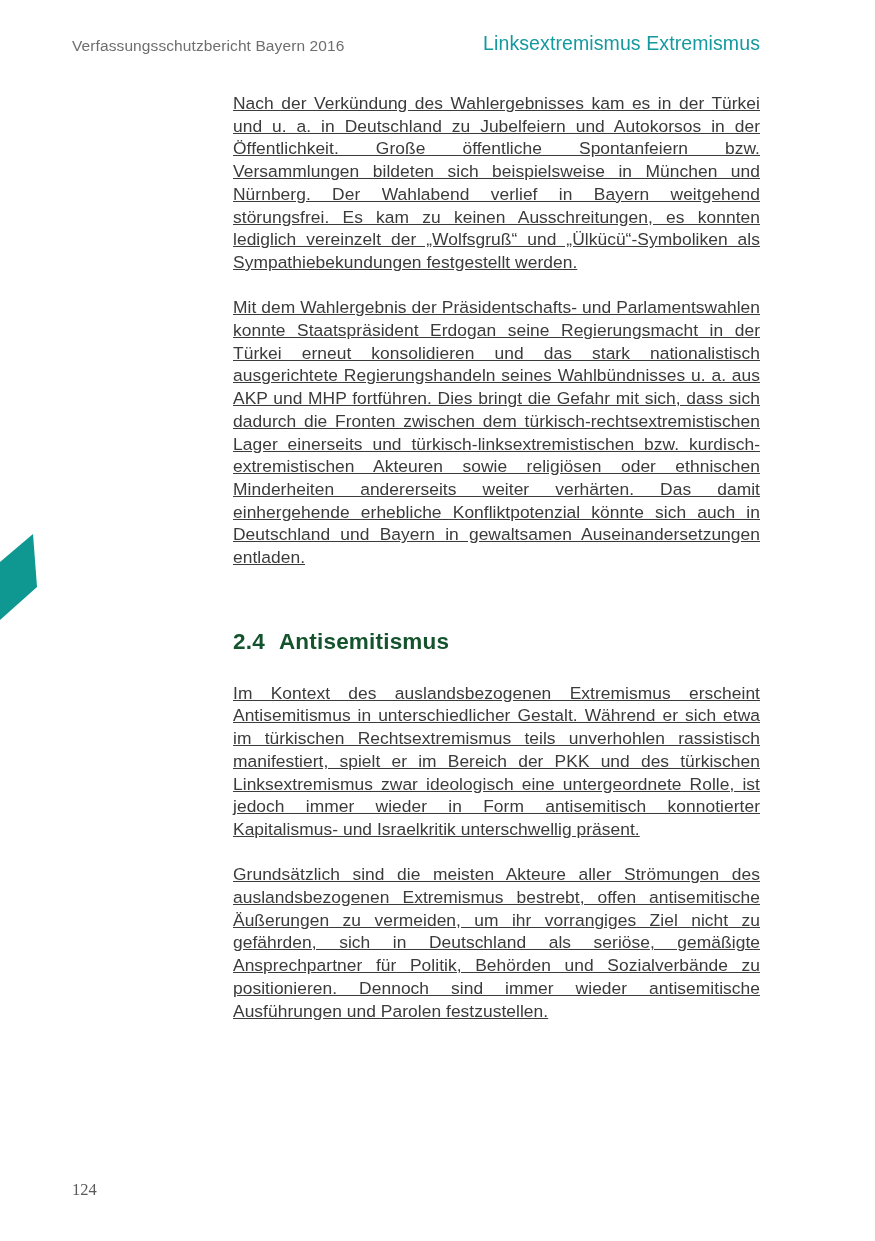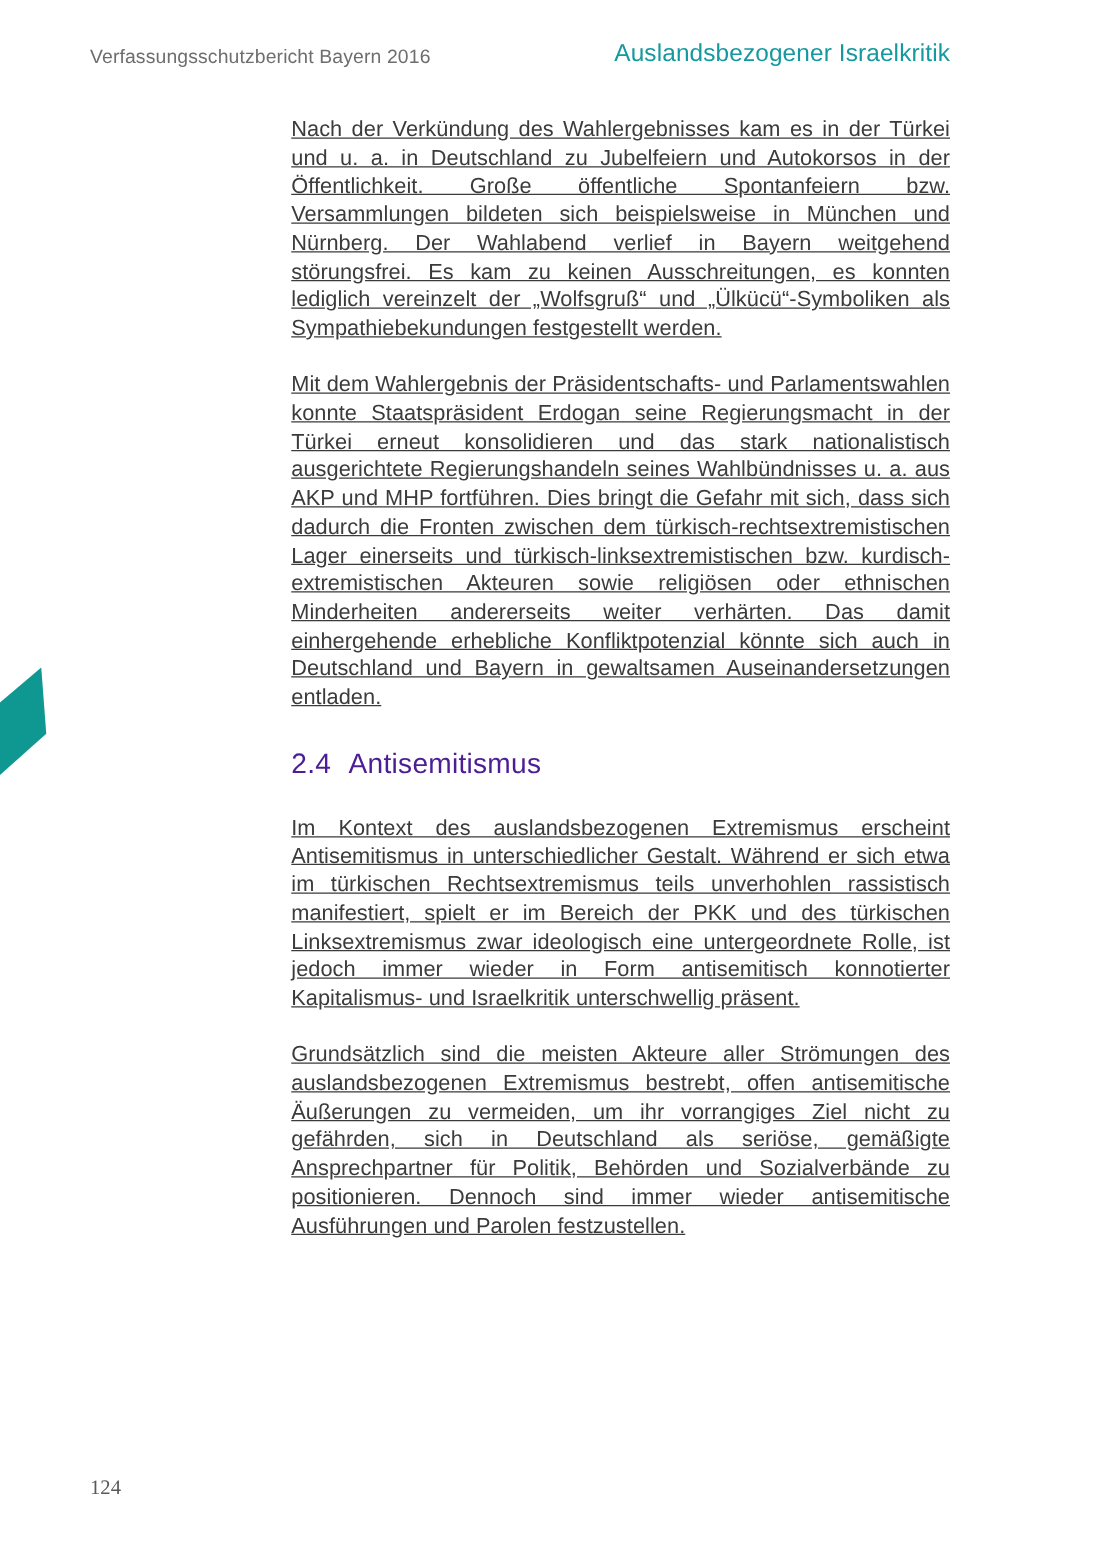--- a/index.html
+++ b/index.html
@@ -58,25 +58,25 @@
     margin: 0 0 22.7px 0;
     font-size: 17.4px;
     line-height: 22.7px;
     text-align: justify;
     hyphens: auto;
     -webkit-hyphens: auto;
     letter-spacing: 0.05px;
     text-decoration: underline;
   }
   .section-heading {
-    margin: 28px 0 26px 0;
+    margin: 59px 0 26px 0;
     font-size: 22.5px;
     line-height: 28px;
-    font-weight: 400;
-    color: #4c1d95;
+    font-weight: 700;
+    color: #14532d;
     letter-spacing: 0.2px;
   }
   .section-heading .sec-num {
     margin-right: 14px;
   }
 
   
   .page-number {
     position: absolute;
     left: 72px;
@@ -86,21 +86,21 @@
     font-family: Liberation Serif, serif;
   }
 </style>
 </head>
 <body>
 
 <div class="page">
 
   <div class="header-left">Verfassungsschutzbericht Bayern 2016</div>
 
-  <div class="header-right">Auslandsbezogener Israelkritik</div>
+  <div class="header-right">Linksextremismus Extremismus</div>
 
   <svg class="section-marker" viewBox="0 0 40 88" width="40" height="88" aria-hidden="true">
     <polygon points="33,0 37,53 0,86 0,28" fill="#0F9792"></polygon>
   </svg>
 
   <div class="content">
 
     <p>Nach der Verkündung des Wahlergebnisses kam es in der Türkei und u. a. in Deutschland zu Jubelfeiern und Autokorsos in der Öffentlichkeit. Große öffentliche Spontanfeiern bzw. Versammlungen bildeten sich beispielsweise in München und Nürnberg. Der Wahlabend verlief in Bayern weitgehend störungsfrei. Es kam zu keinen Ausschreitungen, es konnten lediglich vereinzelt der „Wolfsgruß“ und „Ülkücü“-Symboliken als Sympathiebekundungen festgestellt werden.</p>
 
     <p>Mit dem Wahlergebnis der Präsidentschafts- und Parlamentswahlen konnte Staatspräsident Erdogan seine Regierungsmacht in der Türkei erneut konsolidieren und das stark nationalistisch ausgerichtete Regierungshandeln seines Wahlbündnisses u. a. aus AKP und MHP fortführen. Dies bringt die Gefahr mit sich, dass sich dadurch die Fronten zwischen dem türkisch-rechtsextremistischen Lager einerseits und türkisch-linksextremistischen bzw. kurdisch-extremistischen Akteuren sowie religiösen oder ethnischen Minderheiten andererseits weiter verhärten. Das damit einhergehende erhebliche Konfliktpotenzial könnte sich auch in Deutschland und Bayern in gewaltsamen Auseinandersetzungen entladen.</p>

